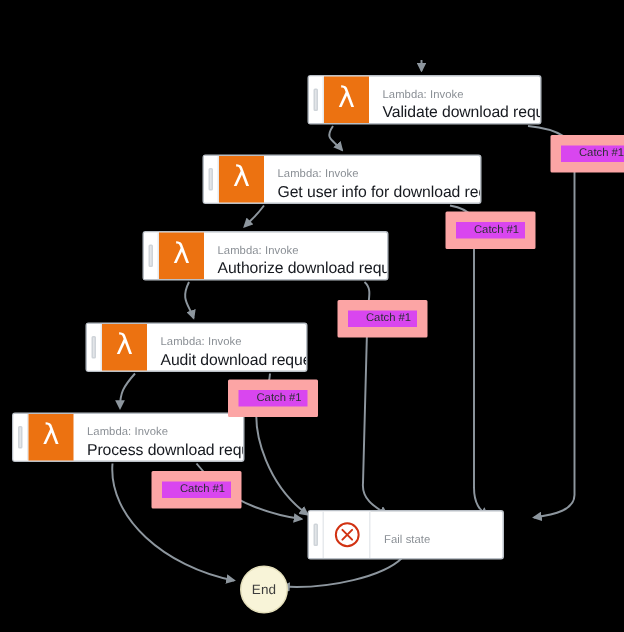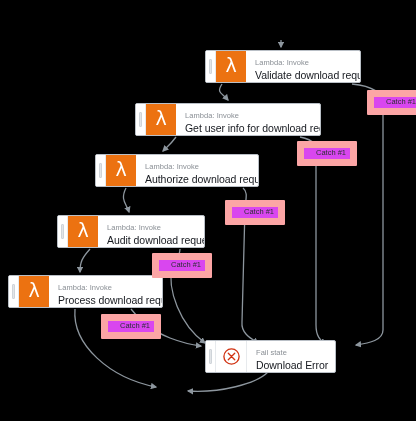--- a/index.html
+++ b/index.html
@@ -234,24 +234,26 @@
         <i></i>
       </span>
     <span class="iconcell fail">
       <svg class="fail-glyph" width="19" height="19" viewBox="0 0 20 20">
         <circle cx="10" cy="10" r="8" fill="none" stroke="#d13212" stroke-width="1.4"></circle>
         <path d="M 6.6 6.6 L 13.4 13.4 M 13.4 6.6 L 6.6 13.4" stroke="#d13212" stroke-width="1.4" stroke-linecap="round"></path>
       </svg>
     </span>
     <span class="labels">
       <span class="subtitle">Fail state</span>
-      <span class="title">Download Error</span>
     </span>
   </div>
 
   <div class="catch" style="left:367px; top:90px;">Catch #1</div>
   <div class="catch" style="left:297px; top:141px;">Catch #1</div>
   <div class="catch" style="left:225px; top:200px;">Catch #1</div>
   <div class="catch" style="left:152px; top:253px;">Catch #1</div>
   <div class="catch" style="left:101px; top:314px;">Catch #1</div>
 
+  <div class="terminal" style="left:160px; top:377px; width:30px; height:30px;">
+    <span>End</span>
+  </div>
 
 </div>
 
 </body></html>

